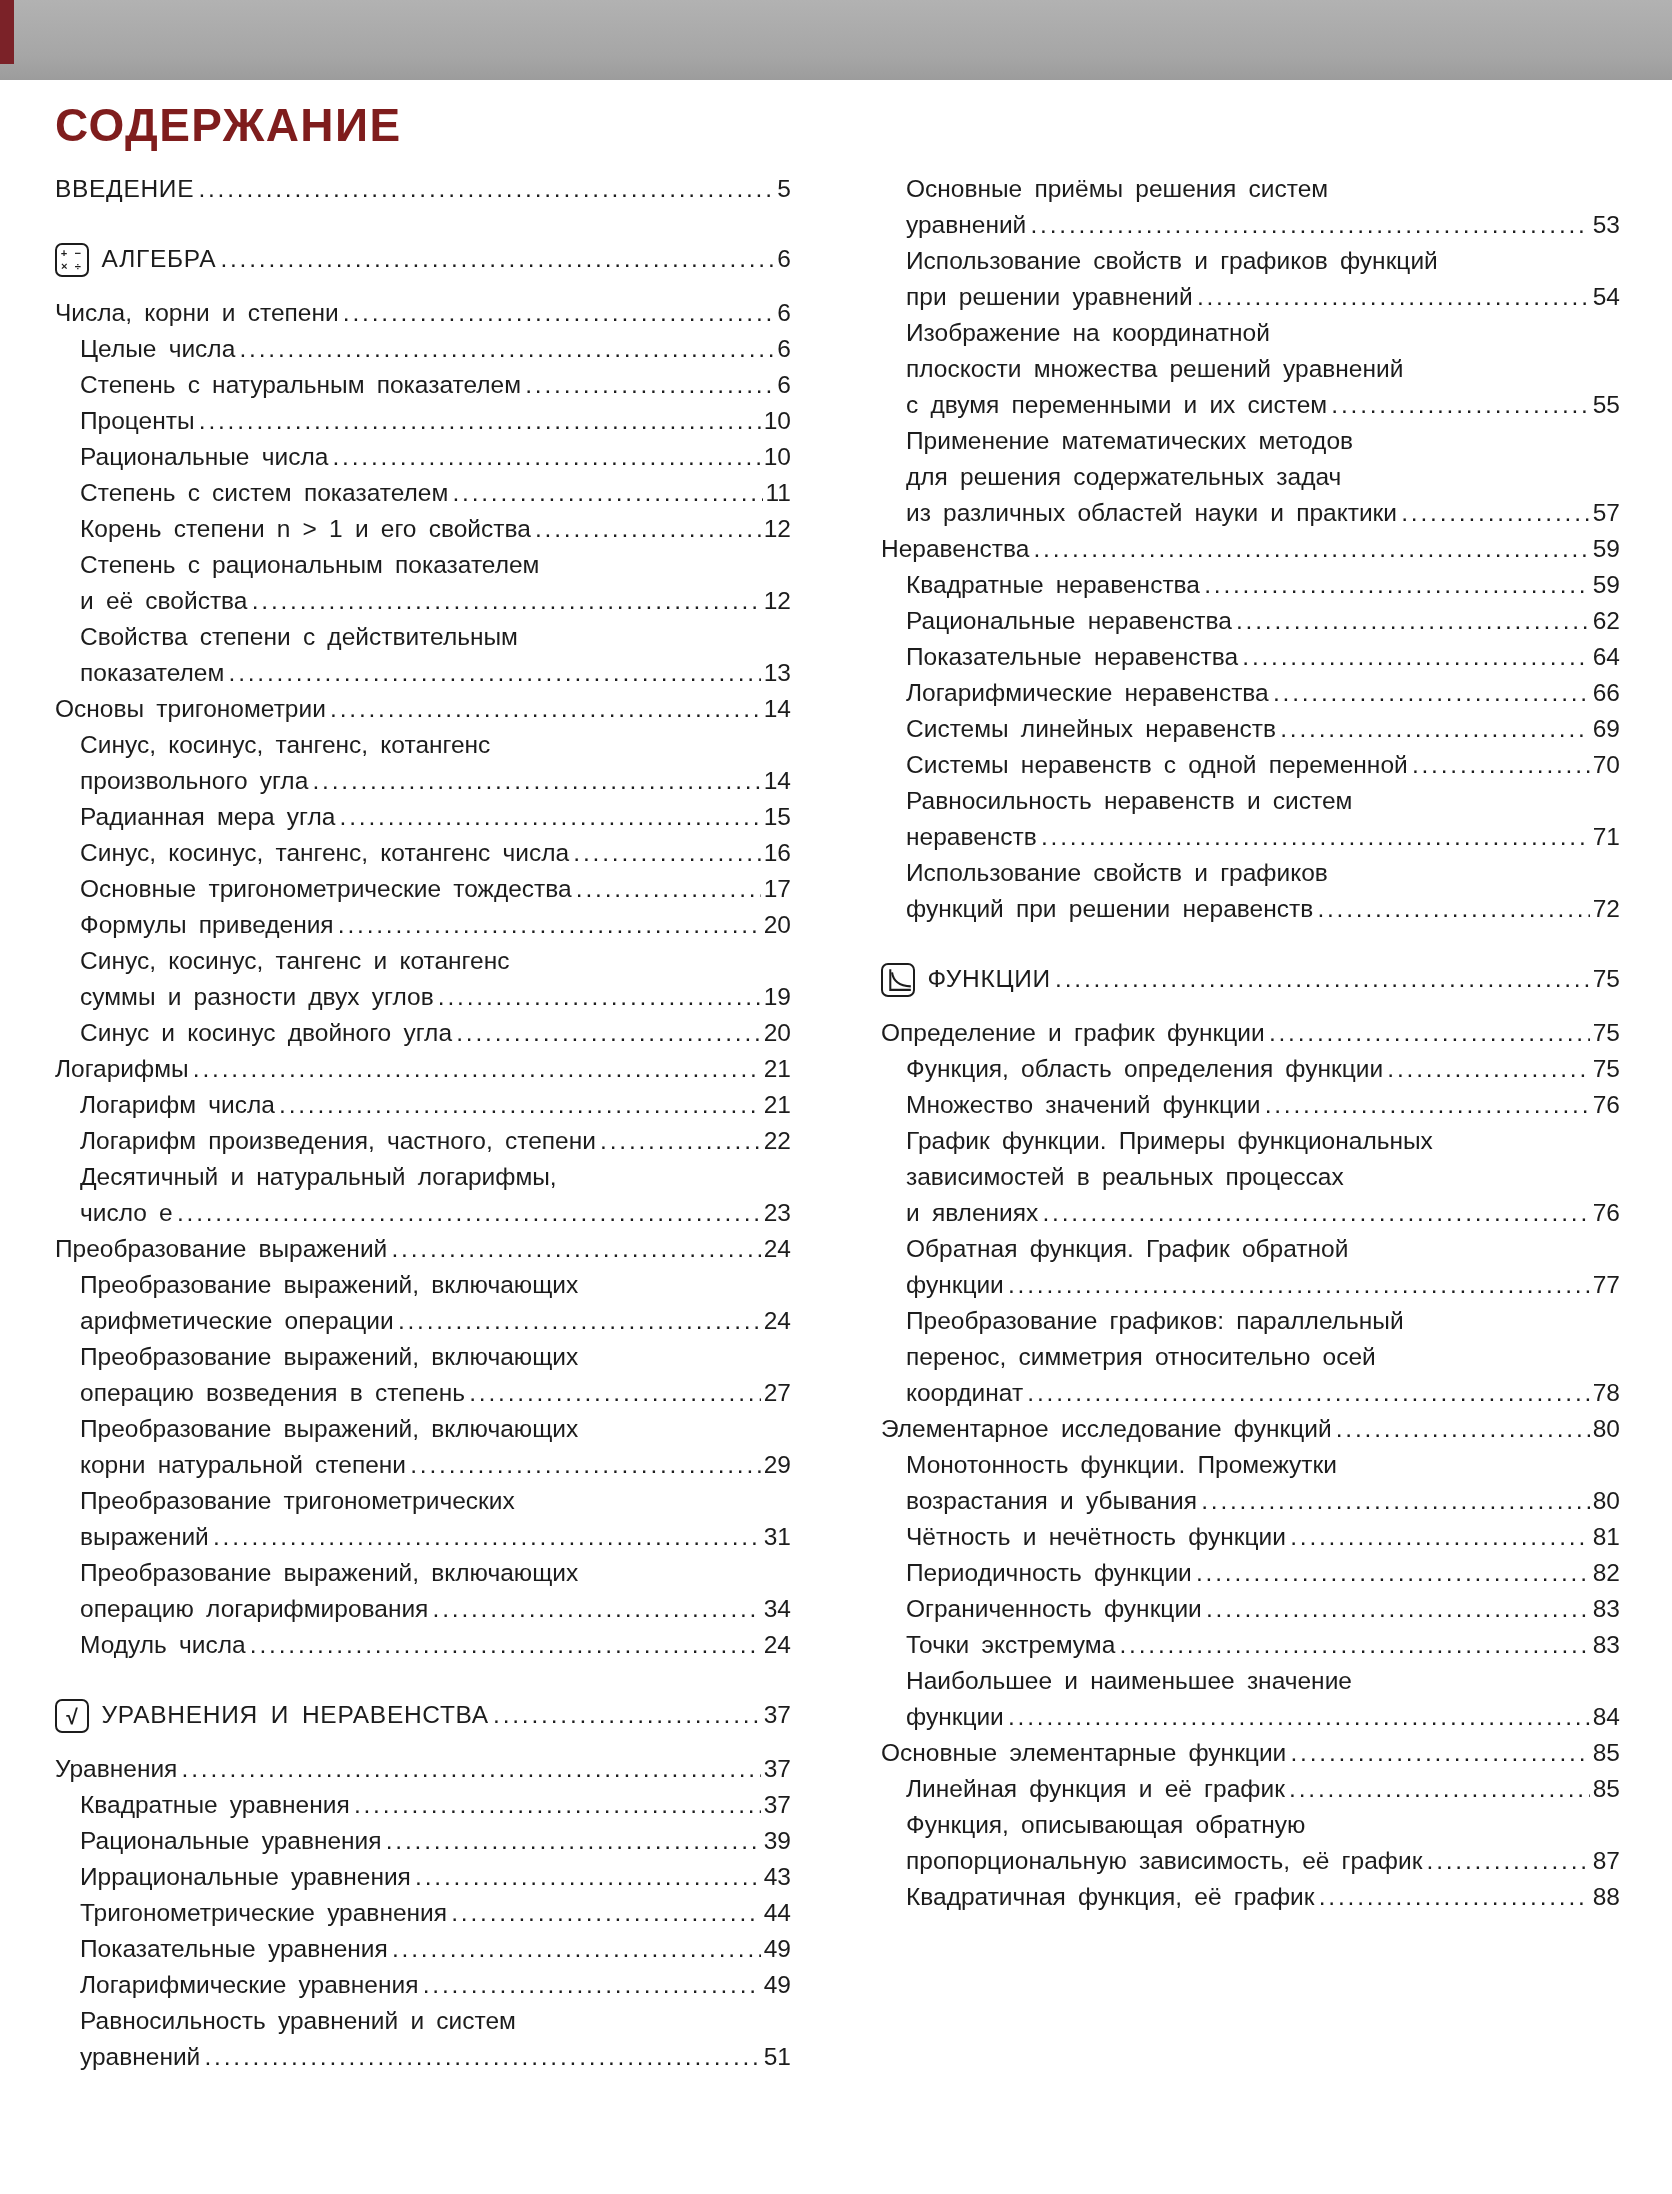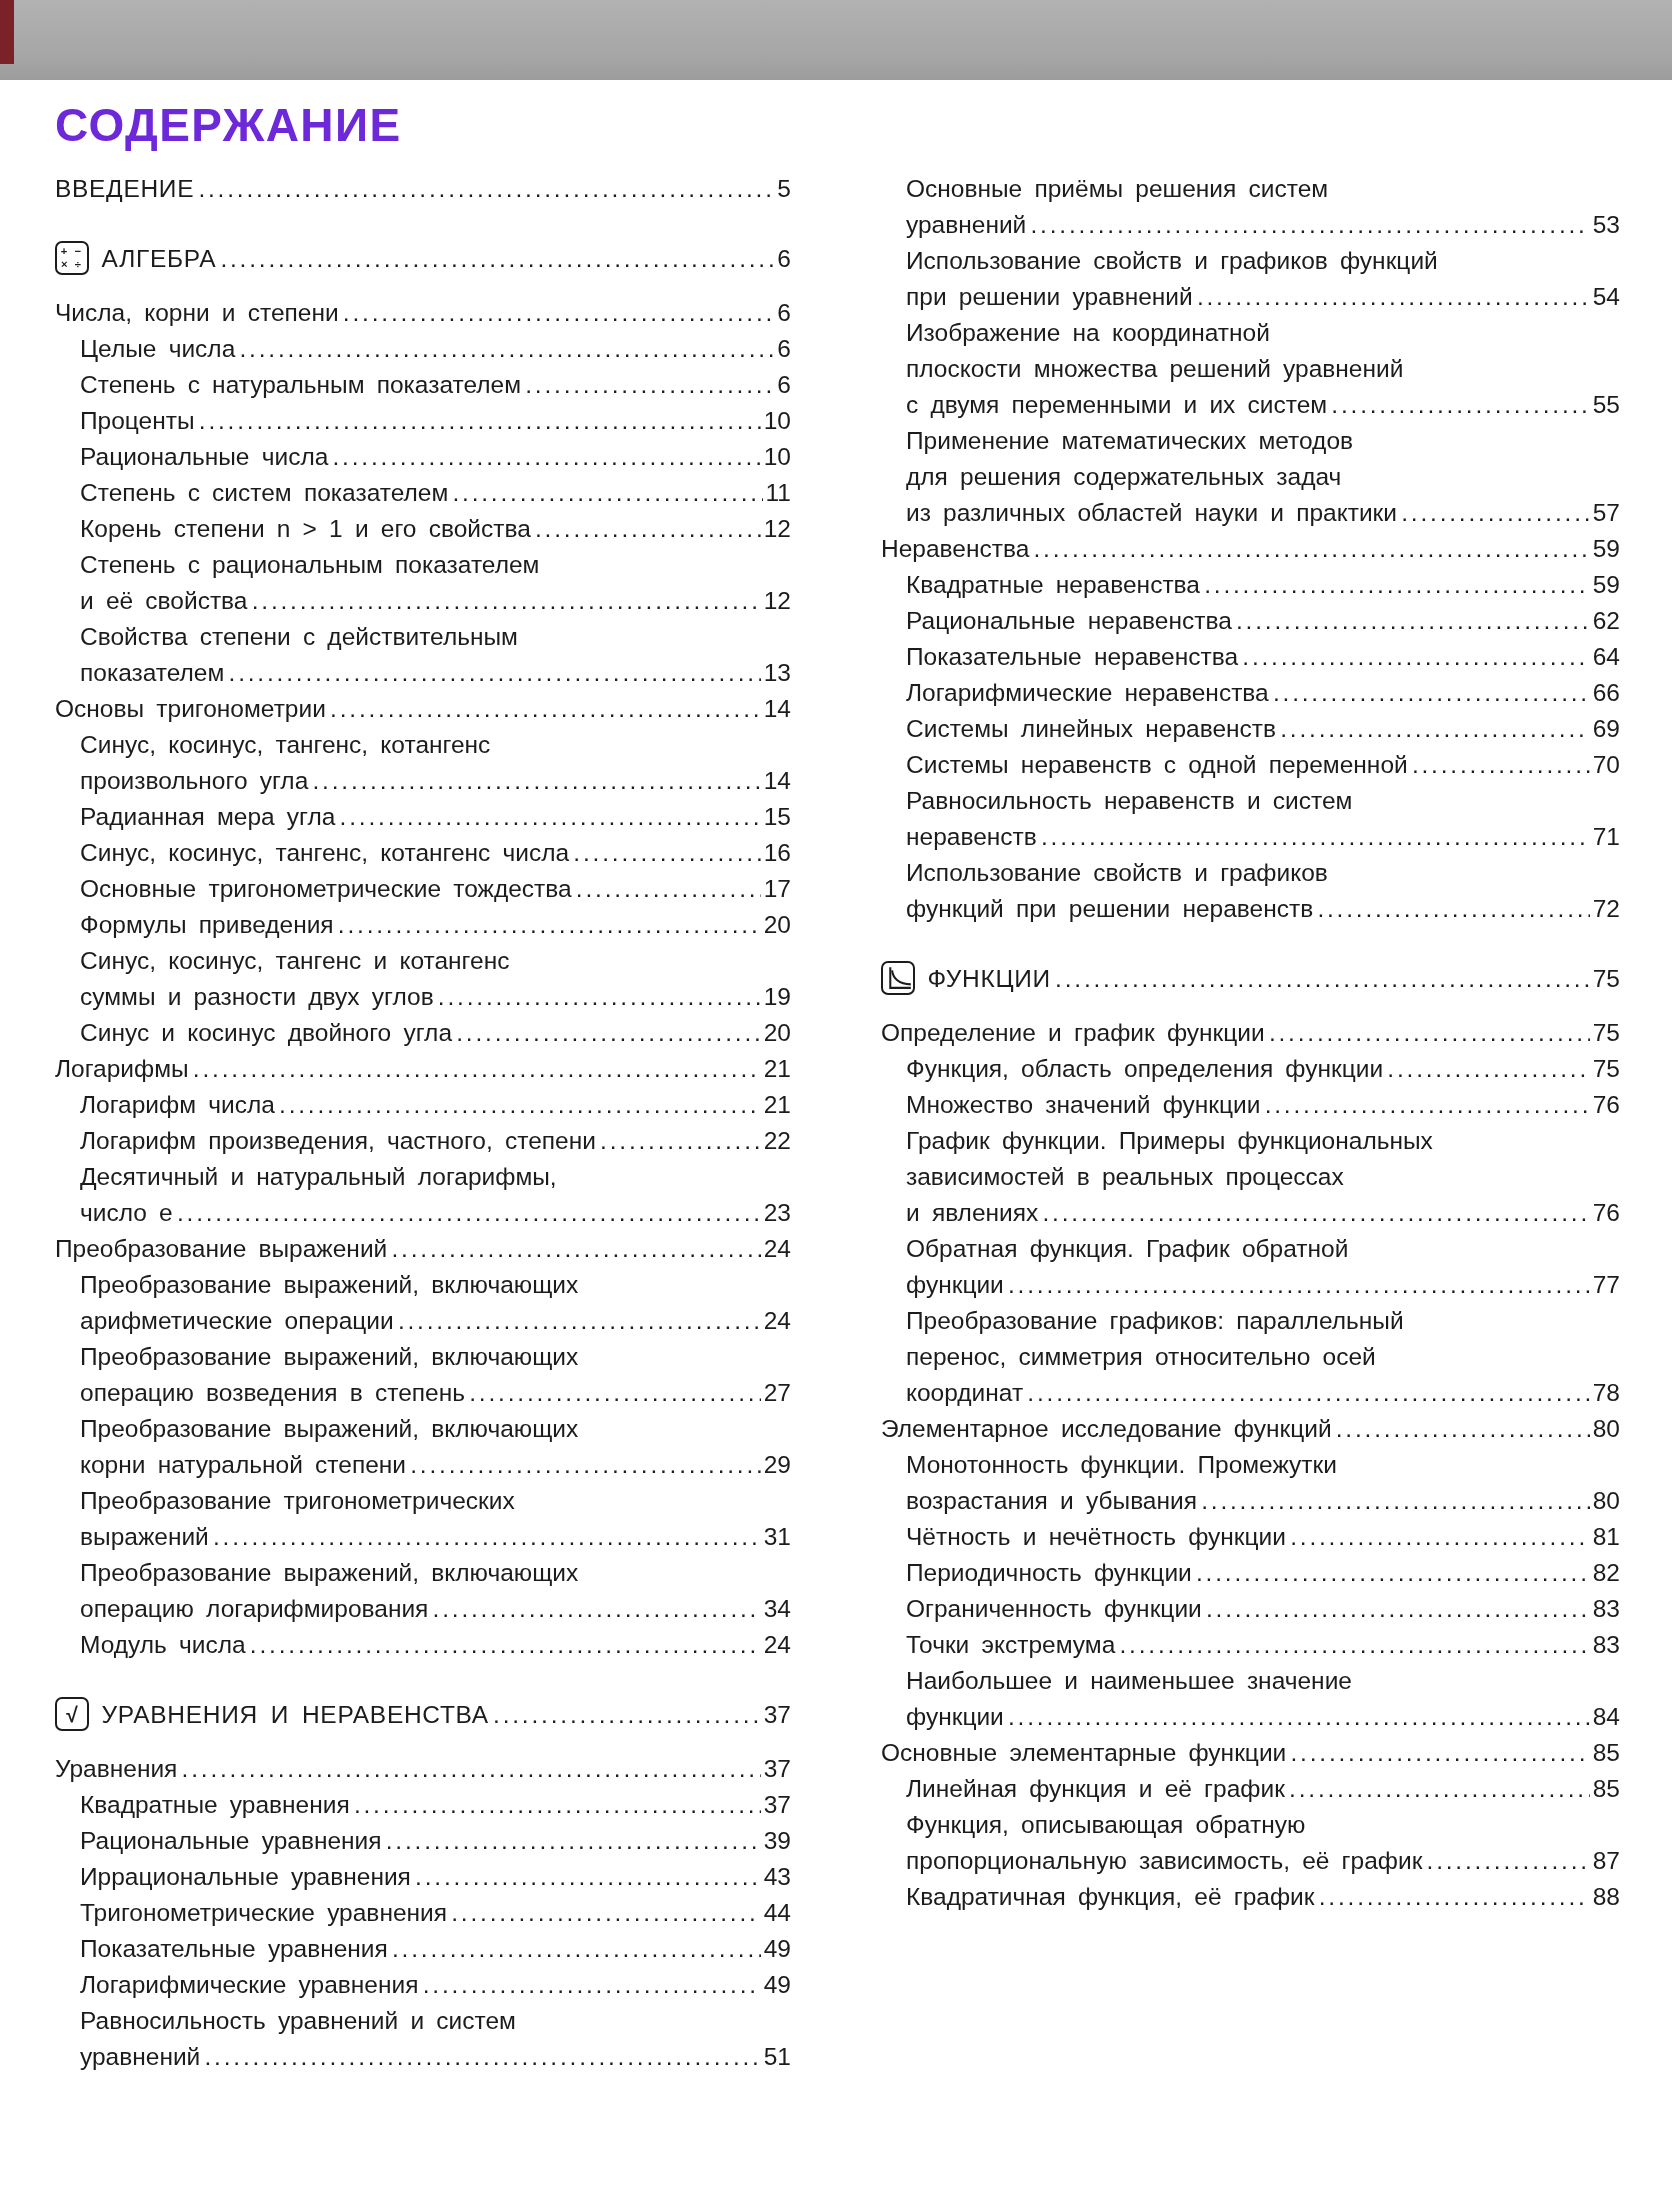--- a/index.html
+++ b/index.html
@@ -18,34 +18,34 @@
   }
   .spine-mark {
     position:absolute; top:0; left:0; width:14px; height:64px;
     background:#7b2228;
   }
   .content {
     position:absolute; top:100px; left:55px; width:1565px;
   }
   h1.page-title {
     font-size:46px; line-height:50px; font-weight:bold;
-    letter-spacing:1.4px; margin-bottom:21px; color:#6d28d9;
+    letter-spacing:1.4px; margin-bottom:21px; color:#7f1d1d;
   }
   .cols { display:flex; }
   .col { font-size:24.5px; line-height:36px; }
   .col-left  { width:736px; margin-right:90px; }
   .col-right { width:739px; }
 
   .entry { word-spacing:0.22em; }
   .entry .line { display:flex; align-items:baseline; }
   .entry.sub { padding-left:25px; }
 
   .entry.chapter { margin:34px 0 18px 0; }
   .col > .entry.chapter:first-child { margin-top:0; }
-  .entry.chapter .line { align-items:flex-start; }
+  .entry.chapter .line { align-items:flex-end; }
   .entry.chapter .t { letter-spacing:0.7px; }
 
   .t { white-space:pre; flex:0 0 auto; }
   .dots {
     flex:1 1 7px; overflow:hidden; white-space:nowrap;
     margin:0 2.8px 0 4.2px; min-width:17px;
   }
   .dots::after {
     content:"..........................................................................................................................";
     letter-spacing:2.8px;

